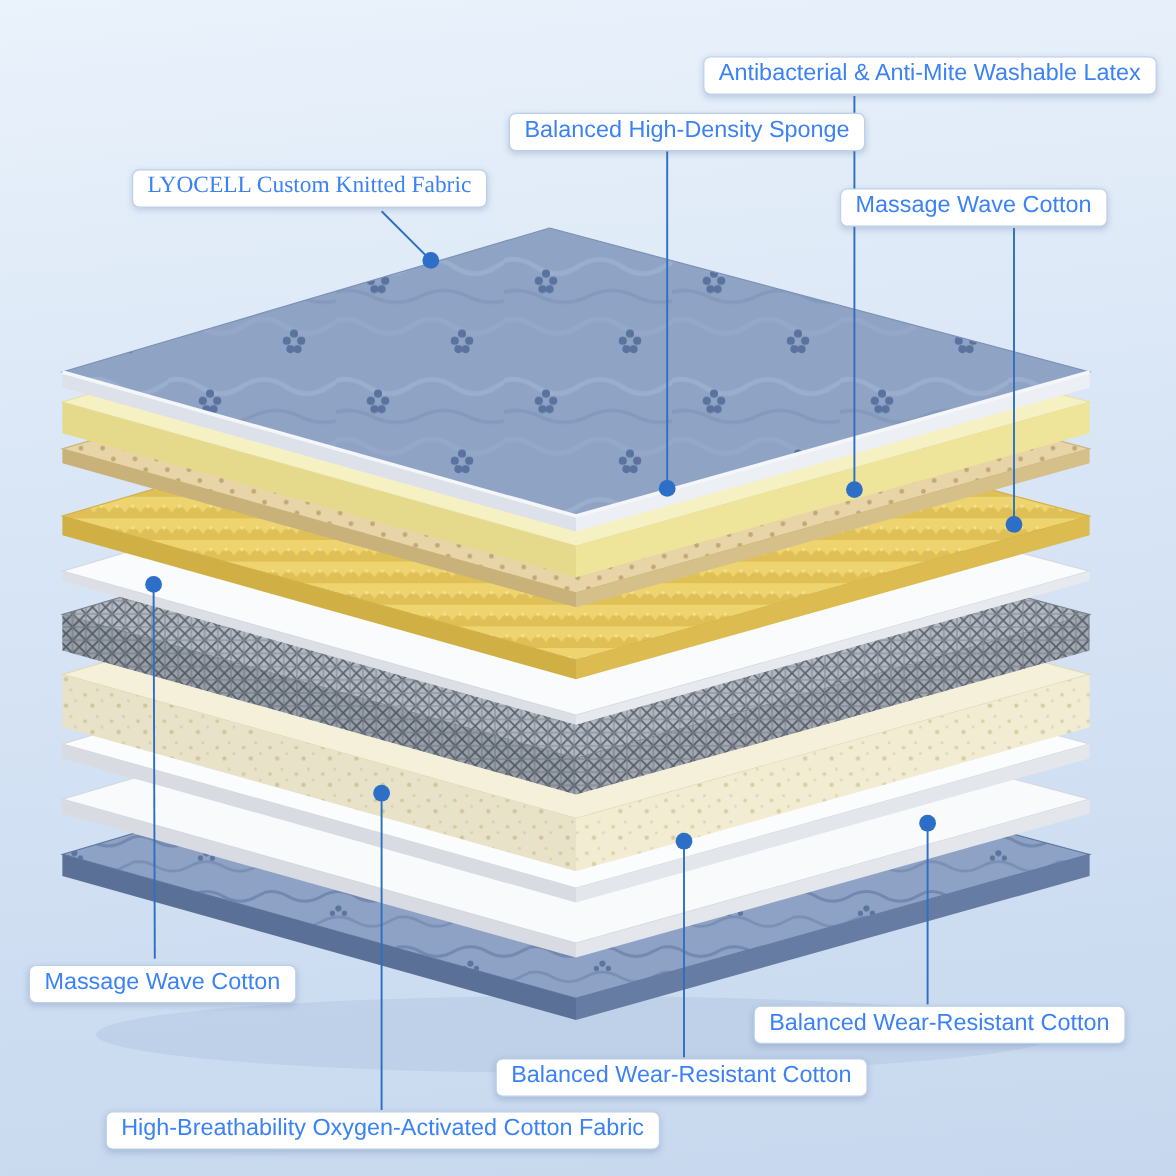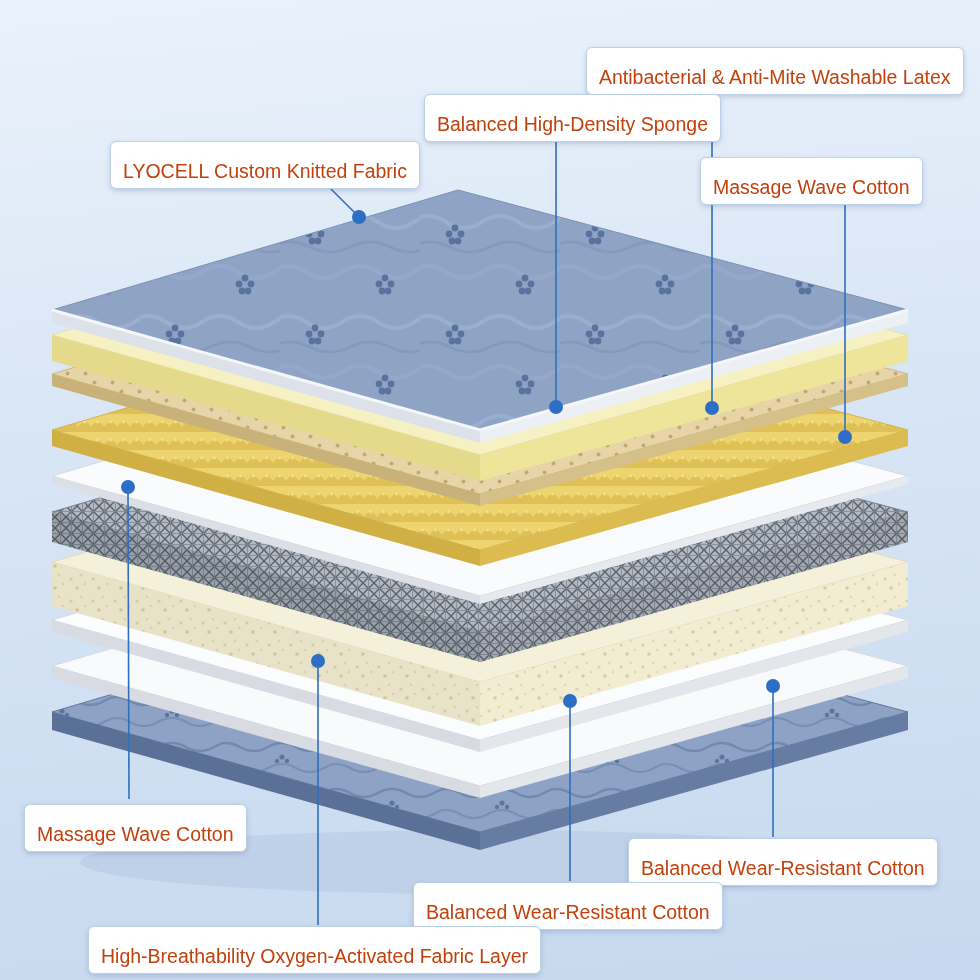--- a/index.html
+++ b/index.html
@@ -10,24 +10,24 @@
   .stage {
     position: relative; width: 980px; height: 980px;
     background: linear-gradient(175deg, #eaf2fb 0%, #d9e6f6 40%, #c7d8ee 100%);
   }
   .illustration { position: absolute; left: 0; top: 0; }
   .label {
     position: absolute;
     background: #ffffff;
     border: 1px solid #bcd0e8;
     border-radius: 6px;
-    padding: 17px 12px 5px;
+    padding: 1px 12px 5px;
     font-size: 19.5px;
     line-height: 1.25;
-    color: #c2410c;
+    color: #3b82f6;
     white-space: nowrap;
     box-shadow: 0 2px 5px rgba(70,100,150,0.25);
   }
 </style>
 </head>
 <body>
 
 <div class="stage">
 
   <svg class="illustration" width="980" height="980" viewBox="0 0 980 980">
@@ -171,20 +171,20 @@
       <circle cx="845" cy="437" r="7"></circle>
       <circle cx="128" cy="487" r="7"></circle>
       <circle cx="318" cy="661" r="7"></circle>
       <circle cx="570" cy="701" r="7"></circle>
       <circle cx="773" cy="686" r="7"></circle>
     </g>
   </svg>
 
   <div class="label" style="left:586px; top:47px;">Antibacterial &amp; Anti-Mite Washable Latex</div>
   <div class="label" style="left:424px; top:94px;">Balanced High-Density Sponge</div>
-  <div class="label" style="left:110px; top:141px;">LYOCELL Custom Knitted Fabric</div>
+  <div class="label" style="left:110px; top:141px;font-family:Liberation Serif, serif;">LYOCELL Custom Knitted Fabric</div>
   <div class="label" style="left:700px; top:157px;">Massage Wave Cotton</div>
   <div class="label" style="left:24px; top:804px;">Massage Wave Cotton</div>
   <div class="label" style="left:628px; top:838px;">Balanced Wear-Resistant Cotton</div>
   <div class="label" style="left:413px; top:882px;">Balanced Wear-Resistant Cotton</div>
-  <div class="label" style="left:88px; top:926px;">High-Breathability Oxygen-Activated Fabric Layer</div>
+  <div class="label" style="left:88px; top:926px;">High-Breathability Oxygen-Activated Cotton Fabric</div>
 
 </div>
 
 </body></html>

